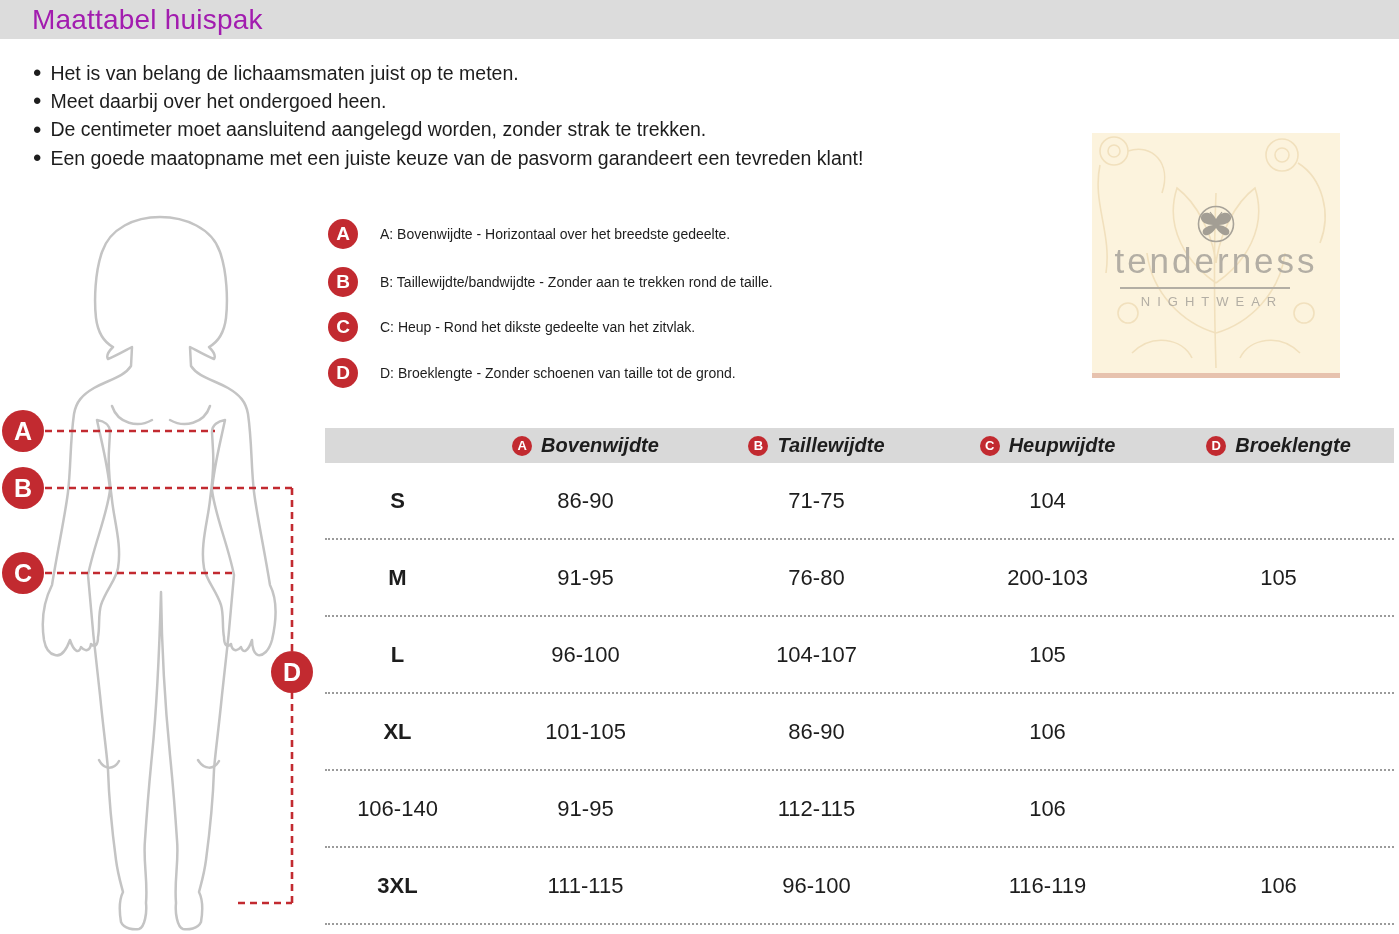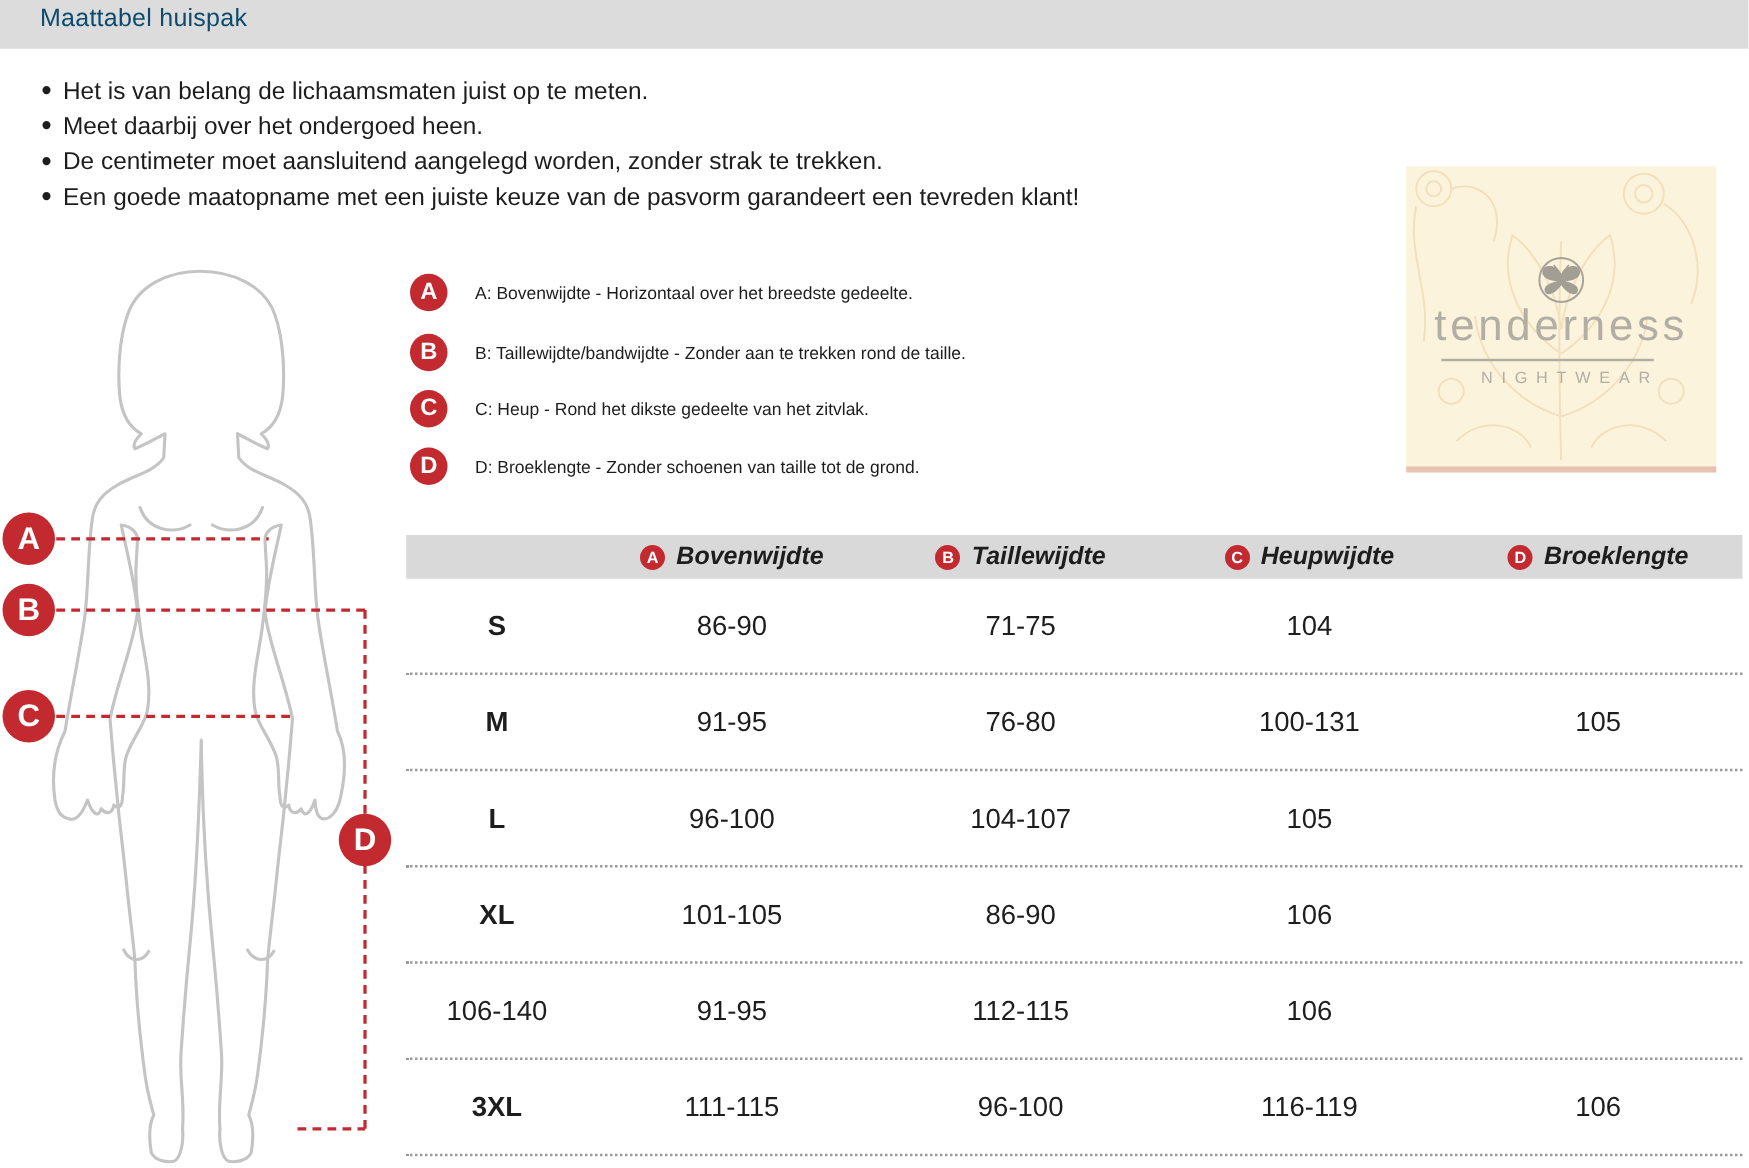--- a/index.html
+++ b/index.html
@@ -2,47 +2,47 @@
 <html><head>
 <meta charset="utf-8">
 <style>
   html,body{margin:0;padding:0;background:#ffffff;}
   .canvas{
     position:relative;width:1399px;height:934px;overflow:hidden;background:#ffffff;
     font-family:"Liberation Sans","DejaVu Sans",sans-serif;color:#1d1d1d;
   }
   
   .title-bar{position:absolute;left:0;top:0;width:1399px;height:39px;background:#dcdcdc;}
-  .title-bar h1{margin:0;padding:4px 0 0 32px;font-size:20px;font-weight:500;color:#0c4a6e;letter-spacing:.2px;}
+  .title-bar h1{margin:0;padding:4px 0 0 32px;font-size:28px;font-weight:500;color:#a21caf;letter-spacing:.2px;}
   
   .instructions{position:absolute;left:33px;top:59px;margin:0;padding:0;list-style:none;}
   .instructions li{font-size:19.5px;line-height:28.2px;display:flex;align-items:center;}
   .instructions li .bullet{font-size:24px;line-height:28px;margin-right:9px;}
   
   .figure-svg{position:absolute;left:0;top:210px;}
   .marker{
     position:absolute;border-radius:50%;background:#c22a30;color:#ffffff;
     display:flex;align-items:center;justify-content:center;font-weight:bold;
   }
   .marker.big{width:42px;height:42px;font-size:25px;}
   .marker.small{width:30px;height:30px;font-size:19px;}
   .marker.tiny{width:20px;height:20px;font-size:13px;flex:0 0 20px;}
   
   .legend-row{position:absolute;left:328px;height:30px;display:flex;align-items:center;gap:22px;}
   .legend-row .legend-text{font-size:14px;white-space:nowrap;}
   
-  .logo-wrap{position:absolute;left:1125px;top:133px;width:240px;}
+  .logo-wrap{position:absolute;left:1092px;top:133px;width:240px;}
   .logo-card{position:relative;width:248px;height:240px;background:#fcf3dd;overflow:hidden;}
   .logo-pattern{position:absolute;left:0;top:0;}
   .logo-butterfly{position:absolute;left:101px;top:72px;}
   .logo-brand{position:absolute;left:0;top:108px;width:248px;text-align:center;
     font-size:35px;color:#b3aea4;letter-spacing:3px;font-weight:400;}
   .logo-divider{position:absolute;left:28px;top:154px;width:170px;height:2px;background:#b3aea4;}
   .logo-tagline{position:absolute;left:0;top:161px;width:240px;text-align:center;
-    font-size:13px;color:#b3aea4;letter-spacing:7px;margin-left:11px;}
+    font-size:13px;color:#b3aea4;letter-spacing:7px;}
   .logo-strip{width:248px;height:5px;background:#e7c2ae;}
   
   .size-table{position:absolute;left:325px;top:428px;width:1069px;}
   .t-head{height:35px;background:#d9d9d9;display:grid;grid-template-columns:145px 1fr 1fr 1fr 1fr;}
   .t-head .hcell{display:flex;align-items:center;justify-content:center;gap:9px;}
   .t-head .hcell .hlabel{font-size:20px;font-weight:bold;color:#1d1d1d;font-style:italic;}
   .t-row{height:75px;display:grid;grid-template-columns:145px 1fr 1fr 1fr 1fr;
     border-bottom:2px dotted #9b9b9b;}
   .t-row .cell{display:flex;align-items:center;justify-content:center;font-size:22px;}
   .t-row .cell.size{font-weight:bold;}
@@ -205,21 +205,21 @@
     <div class="t-row">
       <div class="cell size">S</div>
       <div class="cell">86-90</div>
       <div class="cell">71-75</div>
       <div class="cell">104</div>
     </div>
     <div class="t-row">
       <div class="cell size">M</div>
       <div class="cell">91-95</div>
       <div class="cell">76-80</div>
-      <div class="cell">100-131</div>
+      <div class="cell">200-103</div>
       <div class="cell">105</div>
     </div>
     <div class="t-row">
       <div class="cell size">L</div>
       <div class="cell">96-100</div>
       <div class="cell">104-107</div>
       <div class="cell">105</div>
     </div>
     <div class="t-row">
       <div class="cell size">XL</div>

